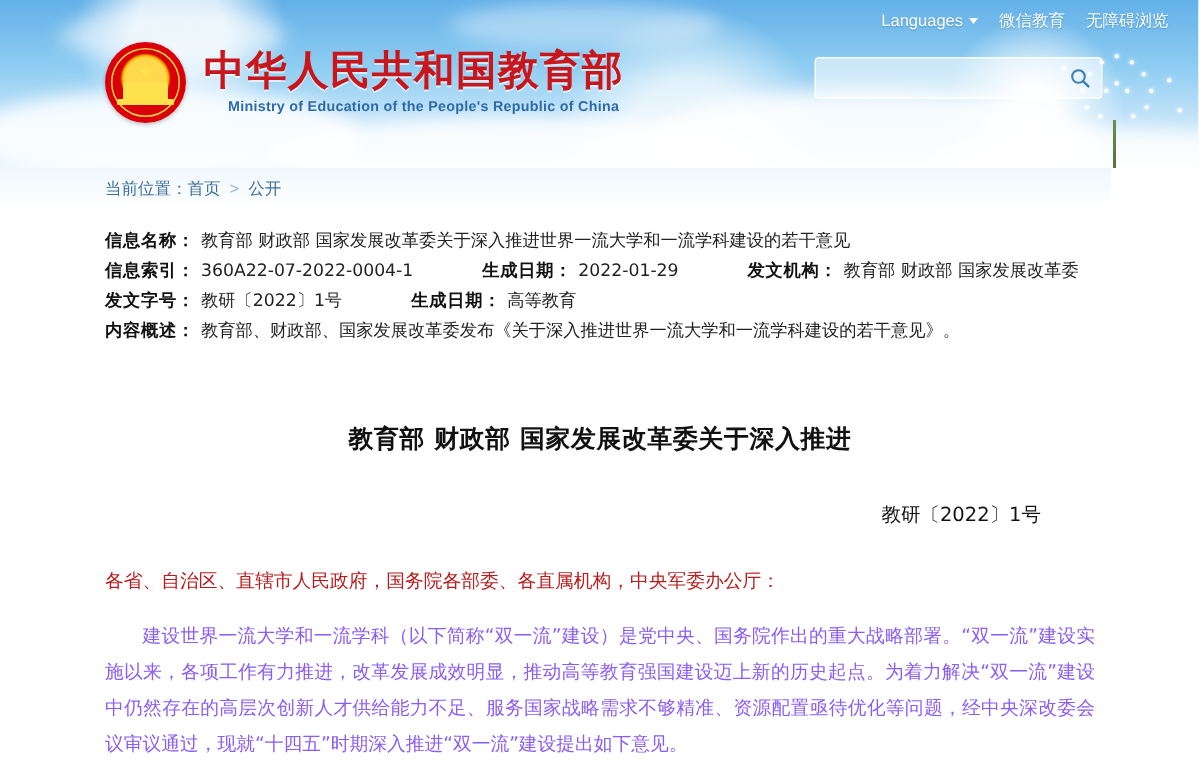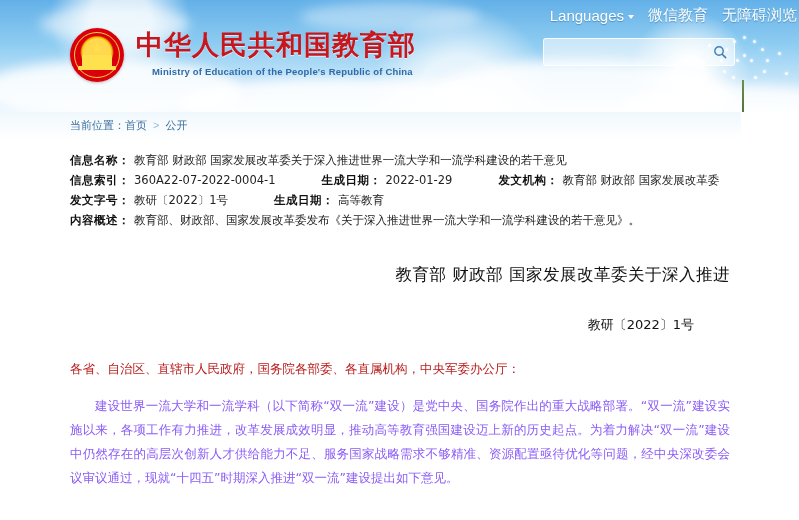--- a/index.html
+++ b/index.html
@@ -63,25 +63,25 @@
     position: absolute;
     width: 3px; height: 3px;
     border-radius: 50%;
     background: rgba(255,255,255,0.95);
     box-shadow: 0 0 3px rgba(255,255,255,0.9);
   }
 
   
   .topbar {
     position: absolute;
-    right: 2px; top: 6px;
+    right: 20px; top: 6px;
     display: flex;
     align-items: center;
     gap: 14px;
-    font-size: 15px;
+    font-size: 11px;
     color: #ffffff;
     text-shadow: 0 1px 1px rgba(0,60,110,.35);
   }
   .topbar .item { cursor: pointer; white-space: nowrap; }
   .caret {
     display: inline-block;
     margin-left: 4px;
     border-left: 3px solid transparent;
     border-right: 3px solid transparent;
     border-top: 4px solid #ffffff;
@@ -132,21 +132,21 @@
     height: 4px;
     background: #ffe14d;
     border-radius: 1px;
   }
   .titles {
     display: flex;
     flex-direction: column;
     justify-content: center;
   }
   .title-cn {
-    font-family: Liberation Mono, monospace;
+    font-family: Liberation Sans, sans-serif;
     font-size: 27px;
     font-weight: bold;
     color: #c8161d;
     letter-spacing: 1px;
     line-height: 1.1;
     text-shadow: 0 1px 0 rgba(255,255,255,.6);
   }
   .title-en {
     font-size: 9.5px;
     font-weight: bold;
@@ -227,25 +227,25 @@
     color: #111;
     letter-spacing: .5px;
   }
   .meta-value {
     color: #222;
     margin-left: 4px;
   }
   .meta-gap { width: 46px; }
 
   .doc-title {
-    margin-top: 30px;
-    text-align: right;
+    margin-top: 48px;
+    text-align: center;
     font-family: "DejaVu Sans", sans-serif;
     font-size: 16.5px;
-    font-weight: normal;
+    font-weight: bold;
     color: #111;
     line-height: 30px;
     letter-spacing: .5px;
   }
   .doc-number {
     margin-top: 26px;
     text-align: right;
     padding-right: 36px;
     font-family: "DejaVu Sans", sans-serif;
     font-size: 13px;

